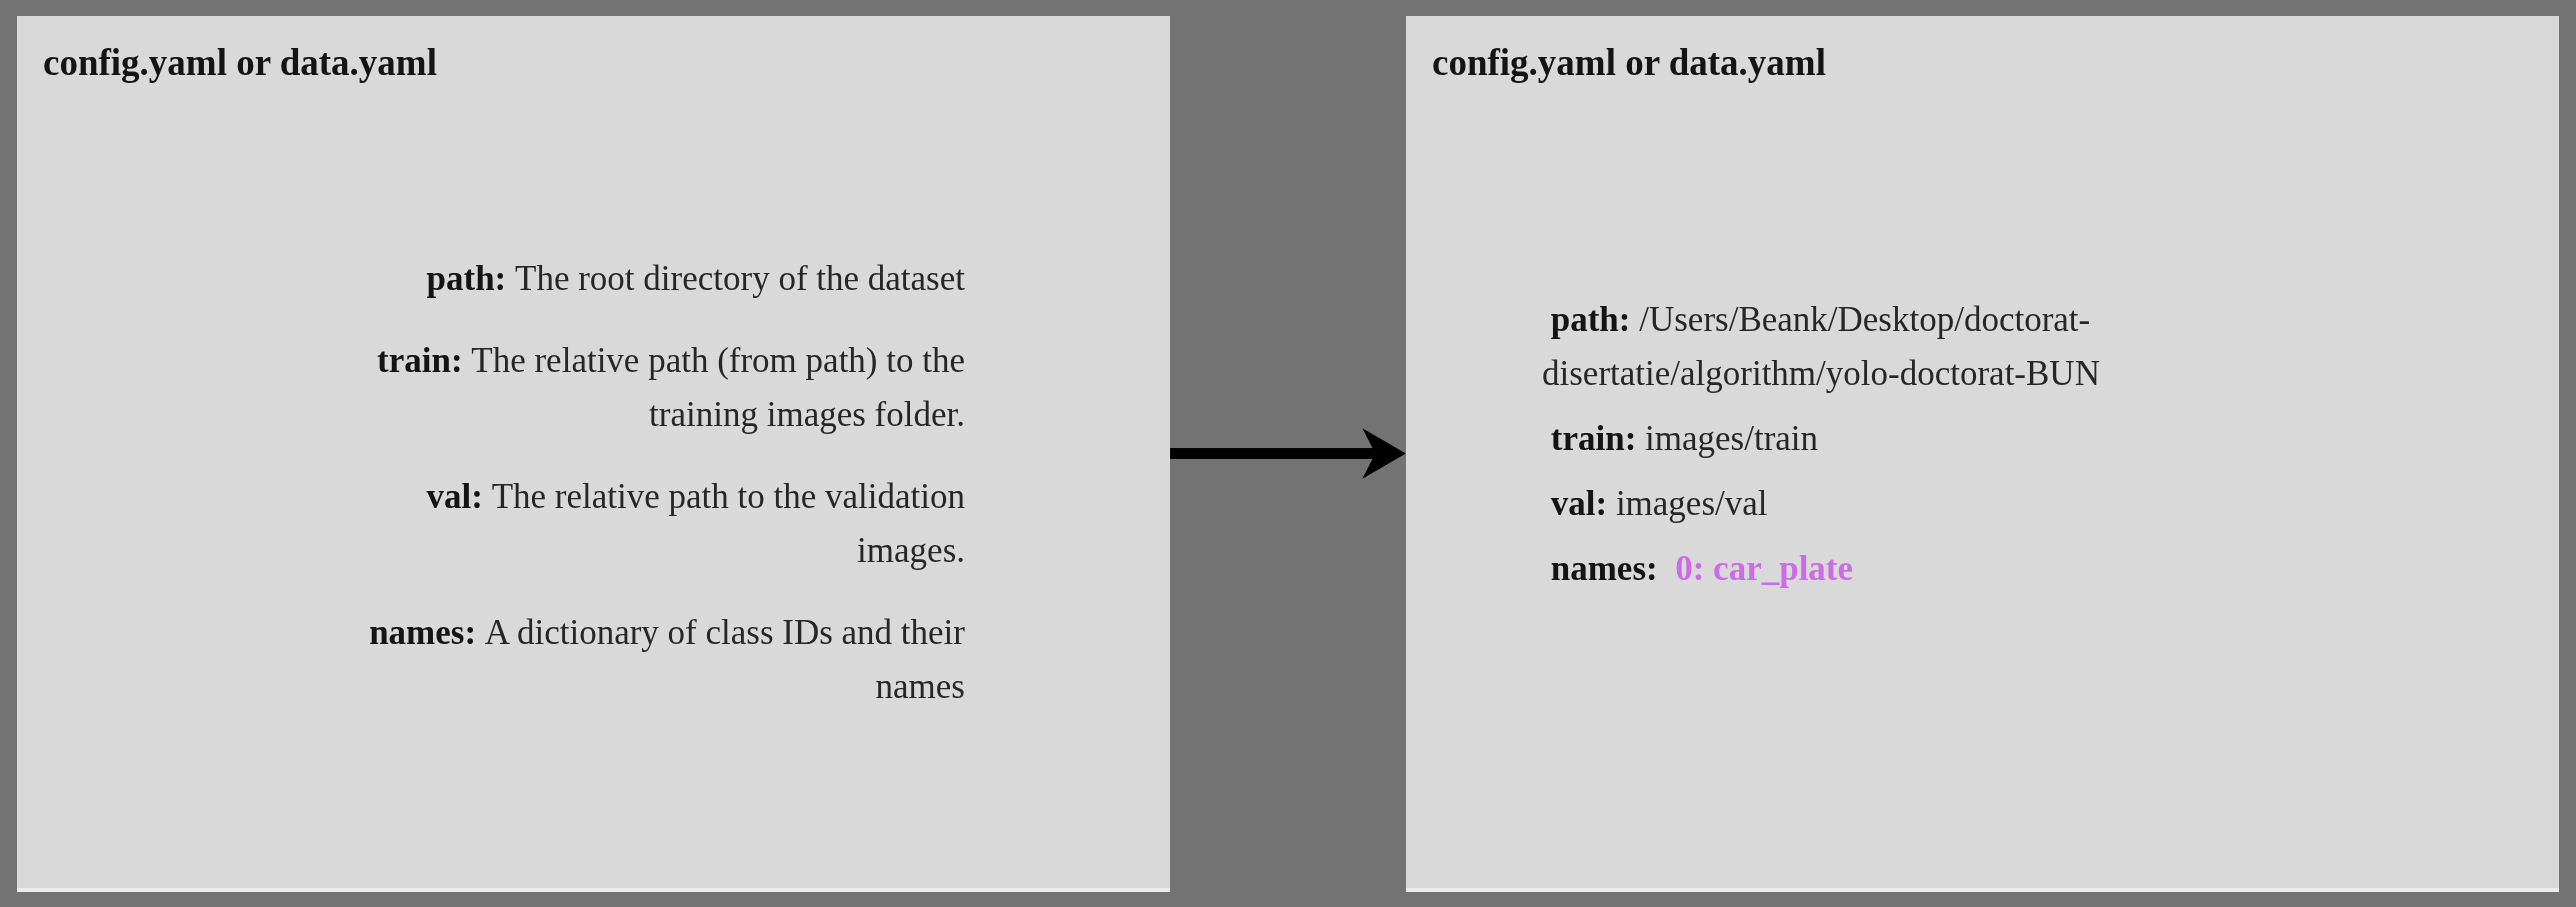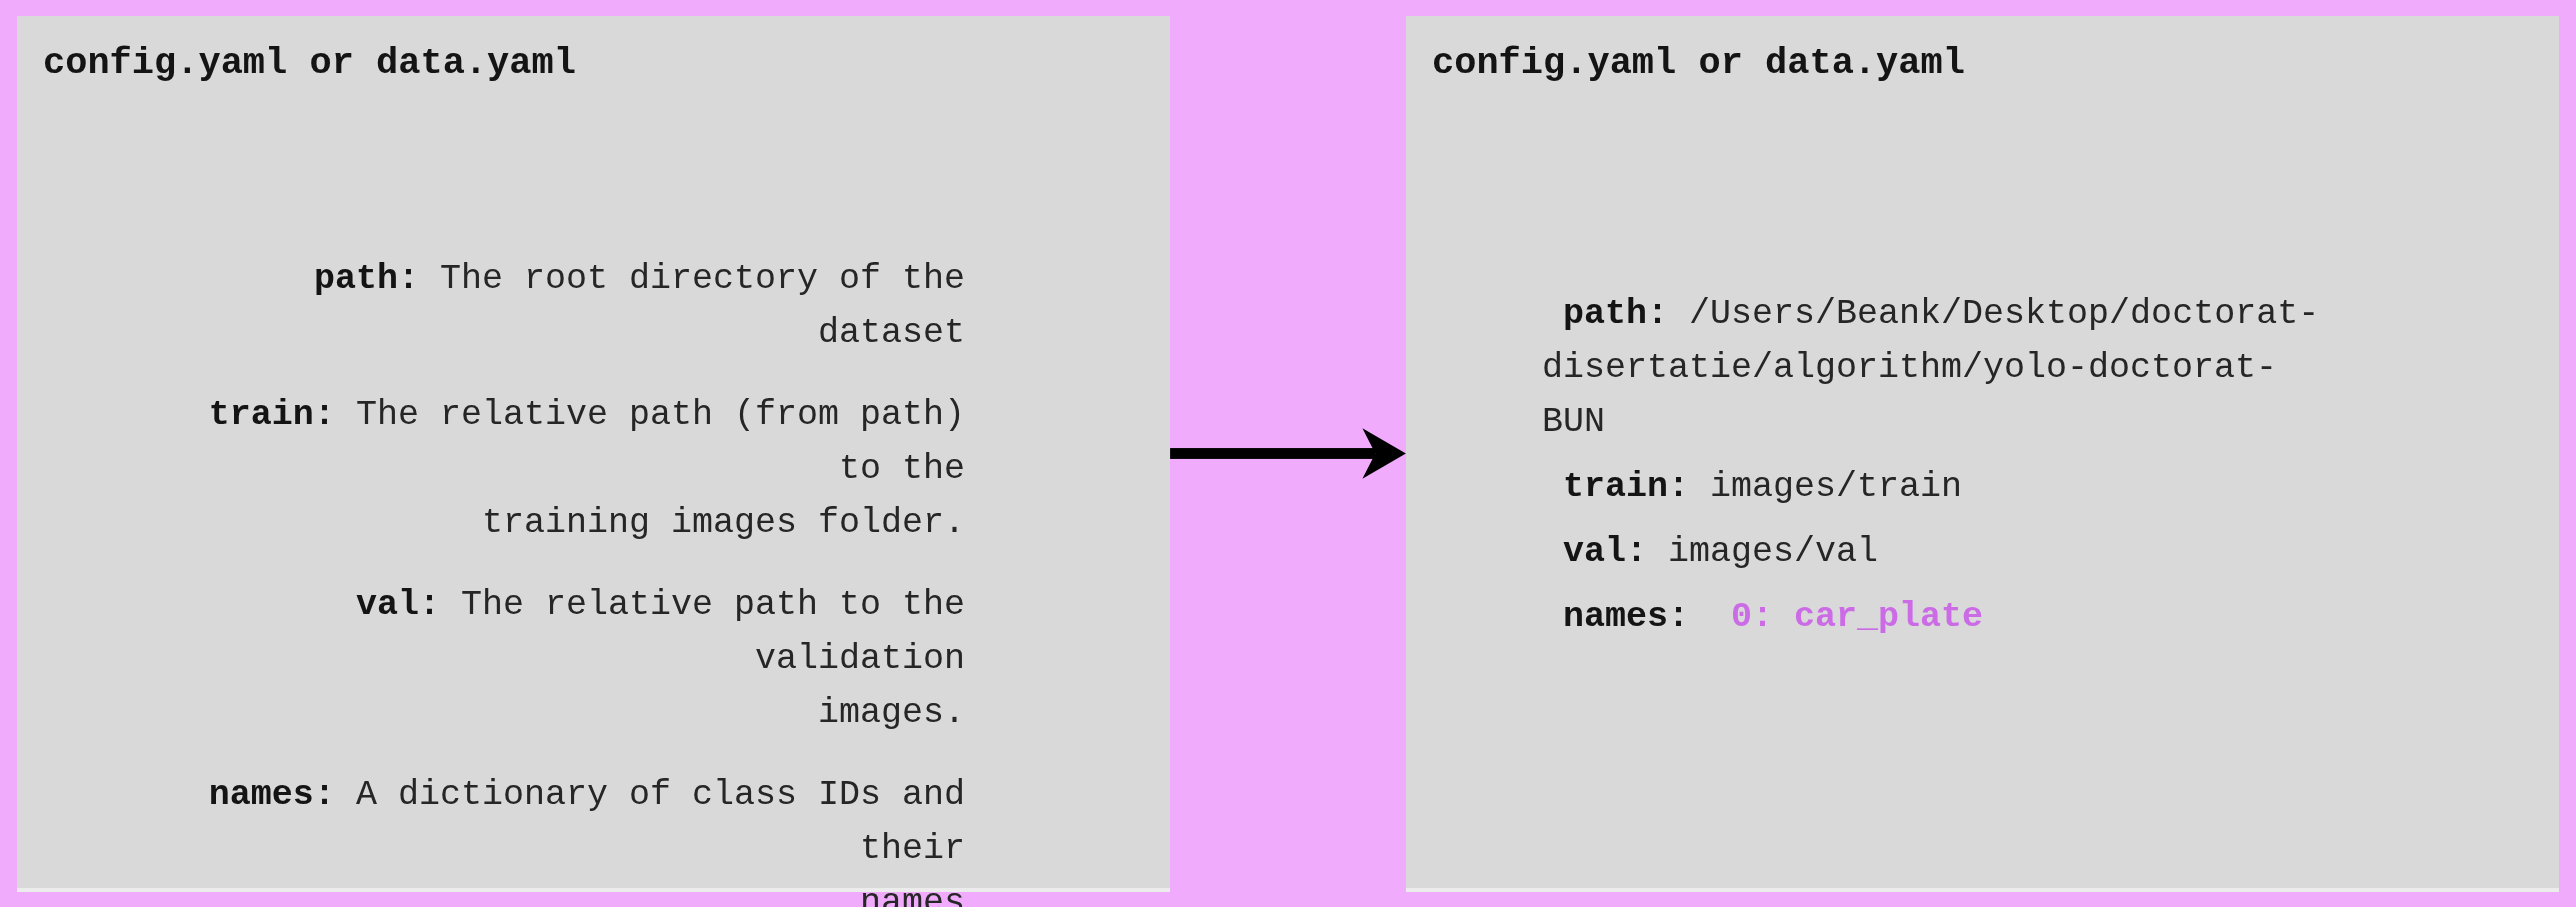--- a/index.html
+++ b/index.html
@@ -1,21 +1,21 @@
 <!DOCTYPE html>
 <html style="font-size:11px"><head>
 <meta charset="utf-8">
 <style>
   html, body { margin: 0; padding: 0; background: #ffffff; }
   .canvas {
     position: relative;
     width: 2576px;
     height: 907px;
-    background: #f0abfc;
-    font-family: Liberation Mono, monospace;
+    background: #737373;
+    font-family: Liberation Serif, serif;
     overflow: hidden;
   }
   .panel {
     position: absolute;
     top: 15.6px;
     width: 1153px;
     height: 872px;
     background: #d9d9d9;
     border-bottom: 4.1px solid #ececec;
   }
@@ -40,21 +40,21 @@
     white-space: pre-wrap;
   }
   .body.center {
     left: 133px;
     top: 236px;
     width: 815px;
     text-align: right;
   }
   .body.leftalign {
     left: 136px;
-    top: 271px;
+    top: 277px;
     width: 795px;
     text-align: left;
   }
 
   .entry { margin: 0; }
   .body.center   .entry { margin-bottom: 28px; }
   .body.leftalign .entry { margin-bottom: 11px; }
   .entry.gap { margin-top: 19px; }
 
   .k { font-weight: bold; color: #141414; }

